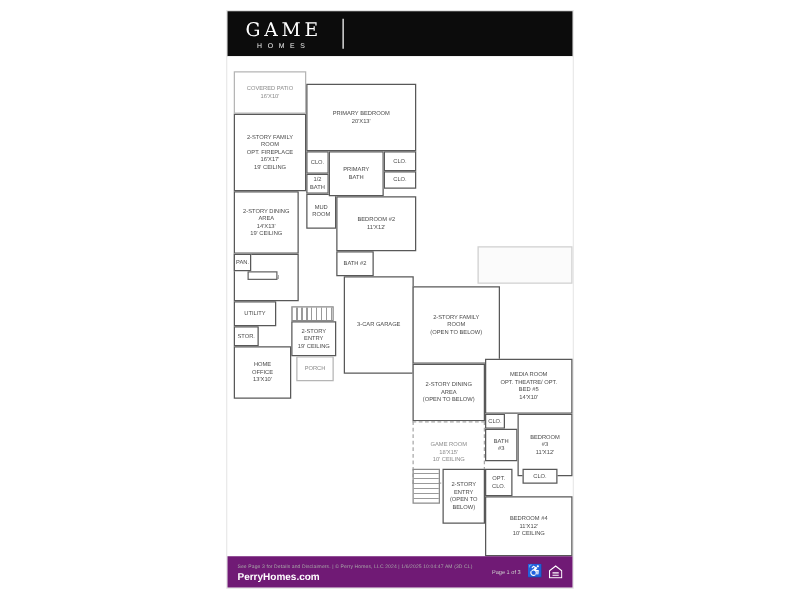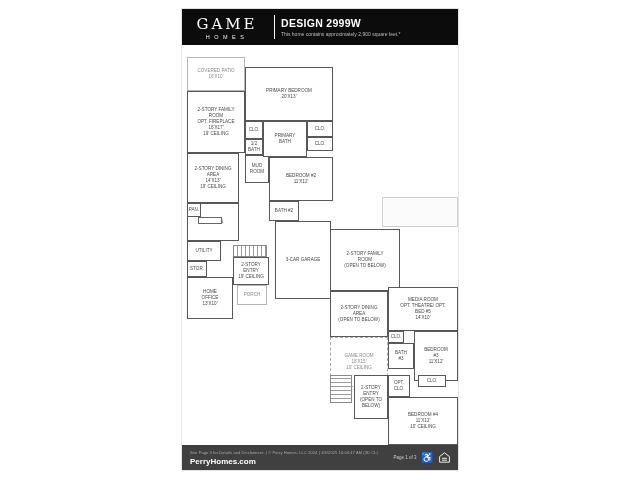--- a/index.html
+++ b/index.html
@@ -36,21 +36,21 @@
     font-size:4.6px; line-height:1.35; color:#4a4a4a; white-space:pre-line;
     text-transform:uppercase; padding:1px;
   }
   .open .rlabel, .dashed .rlabel { color:#8a8a8a; }
   .feature { position:absolute; box-sizing:border-box; }
   .feature.stairs-h { border:1px solid #8a8a8a; background:repeating-linear-gradient(90deg,#fff 0,#fff 3px,#9a9a9a 3px,#9a9a9a 4px); }
   .feature.stairs-v { border:1px solid #8a8a8a; background:repeating-linear-gradient(0deg,#fff 0,#fff 3px,#9a9a9a 3px,#9a9a9a 4px); }
   .feature.island   { border:1px solid #666; background:#fff; }
   
   .bottombar {
-    position:absolute; bottom:0; left:0; right:0; height:25px; background:#404040;
+    position:absolute; bottom:0; left:0; right:0; height:25px; background:#701a75;
     color:#fff; display:flex; justify-content:space-between; align-items:center;
     padding:0 8px; box-sizing:border-box;
   }
   .foot-left { display:flex; flex-direction:column; justify-content:center; }
   .disclaimer { font-size:4px; color:#a8a8a8; letter-spacing:.1px; }
   .website { font-size:8px; font-weight:bold; margin-top:2px; }
   .foot-right { display:flex; align-items:center; gap:5px; }
   .page-info { font-size:4.5px; color:#cccccc; }
   .foot-icon { font-size:10px; line-height:1; color:#fff; display:inline-flex; align-items:center; }
 </style>
@@ -58,24 +58,20 @@
 <body>
 
 <div class="page">
 
   <header class="topbar">
     <div class="brand">
       <div class="brand-name">GAME</div>
       <div class="brand-sub">HOMES</div>
     </div>
     <div class="hdivider"></div>
-    <div class="design">
-      <div class="design-title">DESIGN 2999W</div>
-      <div class="design-subtitle">This home contains approximately 2,900 square feet.*</div>
-    </div>
   </header>
 
   <main class="plan-area">
     <div id="first-floor" class="floor">
         <div class="room open" style="left: 5px; top: 12px; width: 58px; height: 34px;">
           <span class="rlabel">COVERED PATIO
 16'x10'</span>
         </div>
         <div class="room solid" style="left: 5px; top: 46px; width: 58px; height: 62px;">
           <span class="rlabel">2-STORY FAMILY

